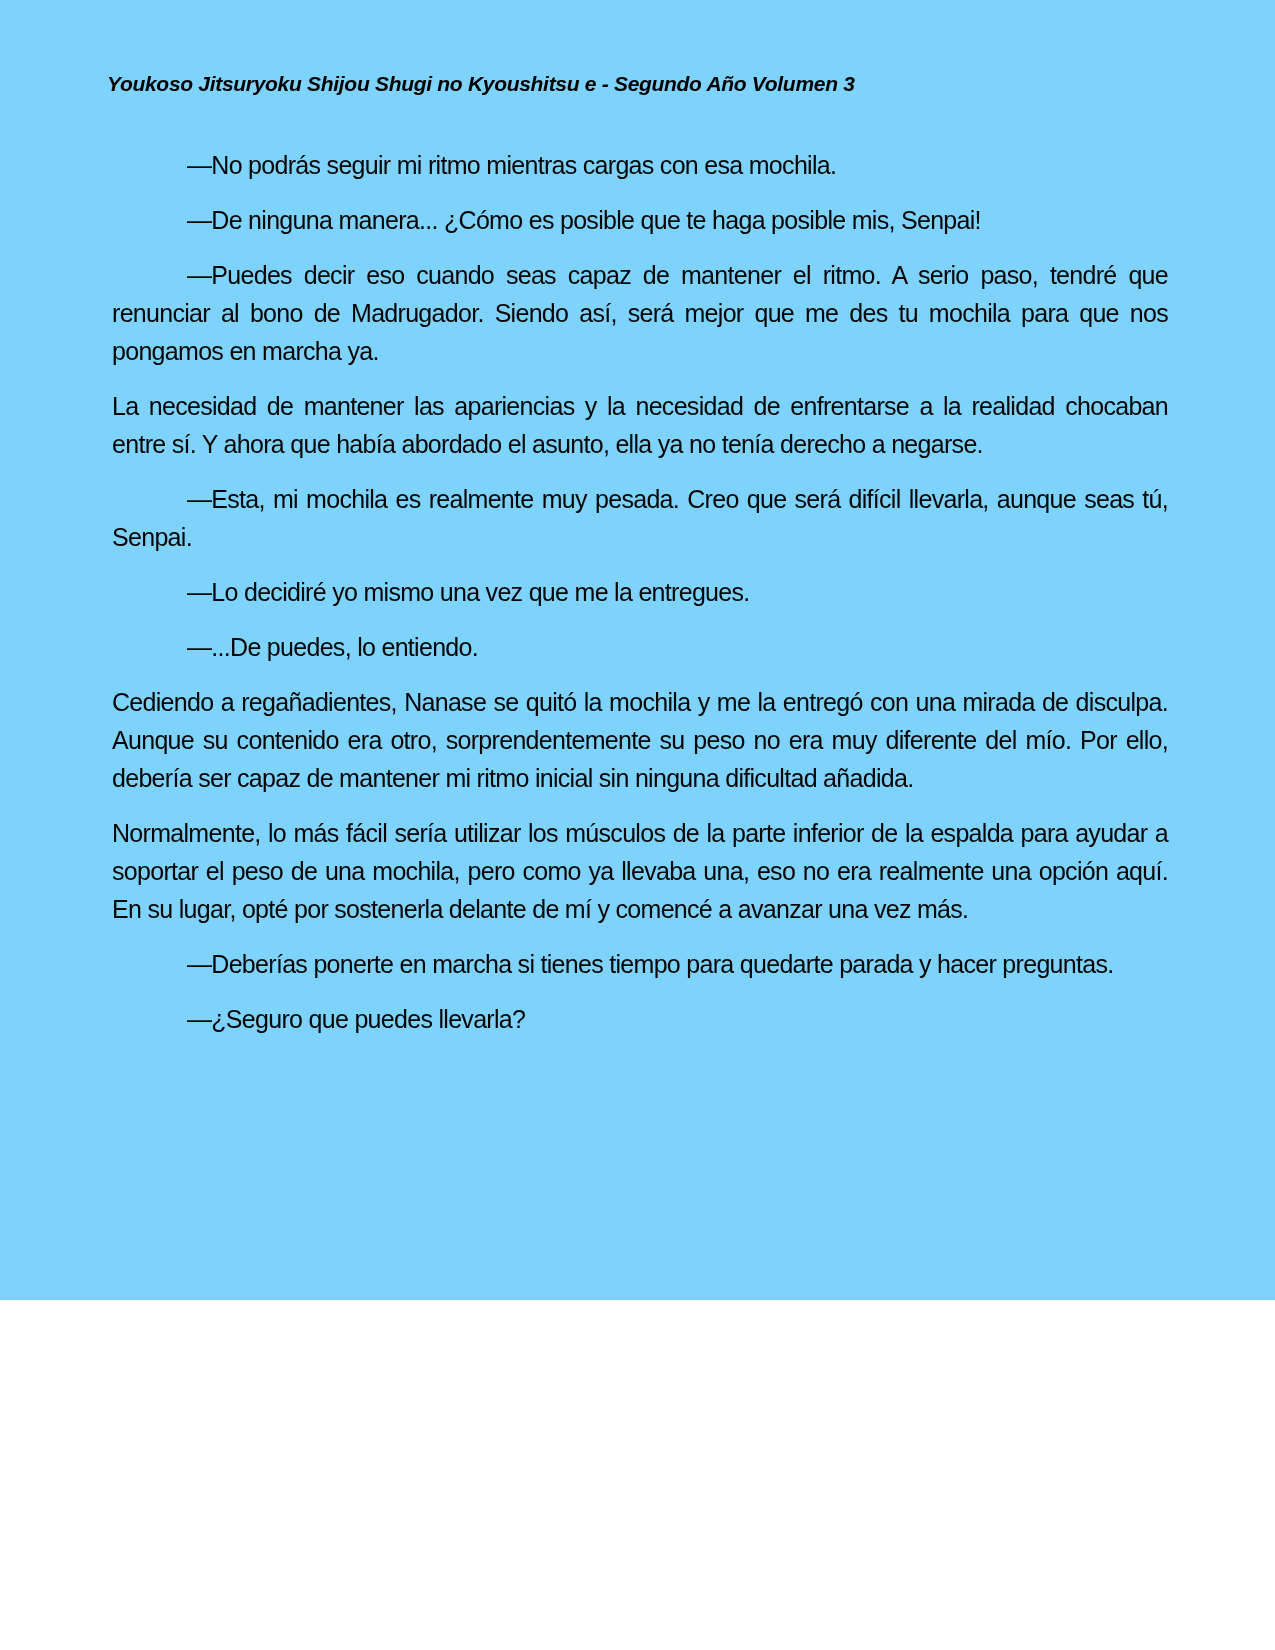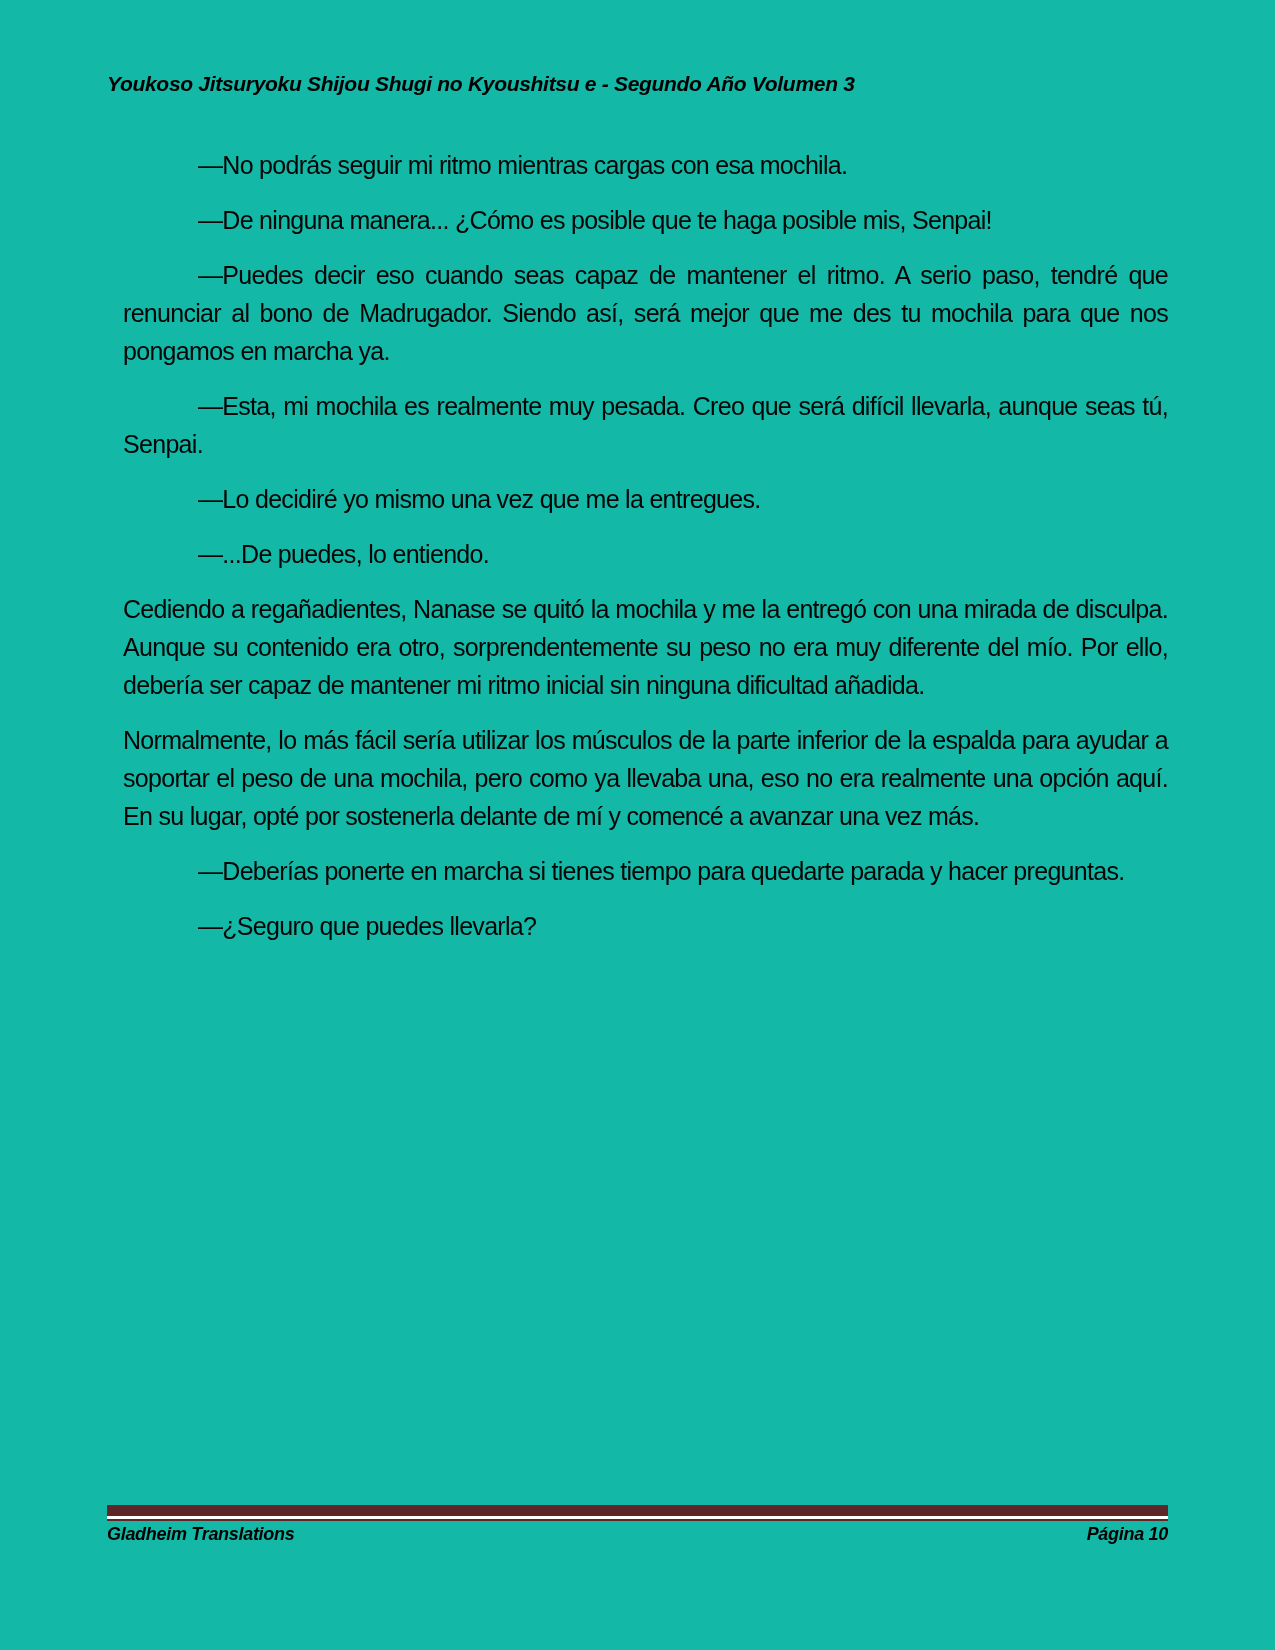--- a/index.html
+++ b/index.html
@@ -3,22 +3,22 @@
 <meta charset="utf-8">
 <style>
   html, body {
     margin: 0;
     padding: 0;
     background: #ffffff;
   }
   .page {
     position: relative;
     width: 1275px;
-    height: 1650px;
-    background: #14b8a6;
+    height: 1300px;
+    background: #7dd3fc;
     overflow: hidden;
     font-family: "Liberation Sans", sans-serif;
     color: #000000;
   }
   .header {
     position: absolute;
     top: 72px;
     left: 107px;
     right: 107px;
   }
@@ -36,21 +36,21 @@
     top: 146px;
     left: 107px;
     right: 107px;
     font-size: 25px;
     line-height: 38px;
     letter-spacing: -0.7px;
     text-align: justify;
     color: #060606;
   }
   .body-text p {
-    margin: 0 0 17px 16px;
+    margin: 0 0 17px 5px;
   }
   .body-text p.dialogue {
     text-indent: 75px;
   }
   .footer-rule {
     position: absolute;
     top: 1505px;
     left: 107px;
     right: 107px;
     height: 0;
@@ -83,20 +83,21 @@
 <div class="page">
 
   <div class="header">
     <div class="header-title">Youkoso Jitsuryoku Shijou Shugi no Kyoushitsu e - Segundo Año Volumen 3</div>
   </div>
 
   <div class="body-text">
     <p class="dialogue">—No podrás seguir mi ritmo mientras cargas con esa mochila.</p>
     <p class="dialogue">—De ninguna manera... ¿Cómo es posible que te haga posible mis, Senpai!</p>
     <p class="dialogue">—Puedes decir eso cuando seas capaz de mantener el ritmo. A serio paso, tendré que renunciar al bono de Madrugador. Siendo así, será mejor que me des tu mochila para que nos pongamos en marcha ya.</p>
+    <p>La necesidad de mantener las apariencias y la necesidad de enfrentarse a la realidad chocaban entre sí. Y ahora que había abordado el asunto, ella ya no tenía derecho a negarse.</p>
     <p class="dialogue">—Esta, mi mochila es realmente muy pesada. Creo que será difícil llevarla, aunque seas tú, Senpai.</p>
     <p class="dialogue">—Lo decidiré yo mismo una vez que me la entregues.</p>
     <p class="dialogue">—...De puedes, lo entiendo.</p>
     <p>Cediendo a regañadientes, Nanase se quitó la mochila y me la entregó con una mirada de disculpa. Aunque su contenido era otro, sorprendentemente su peso no era muy diferente del mío. Por ello, debería ser capaz de mantener mi ritmo inicial sin ninguna dificultad añadida.</p>
     <p>Normalmente, lo más fácil sería utilizar los músculos de la parte inferior de la espalda para ayudar a soportar el peso de una mochila, pero como ya llevaba una, eso no era realmente una opción aquí. En su lugar, opté por sostenerla delante de mí y comencé a avanzar una vez más.</p>
     <p class="dialogue">—Deberías ponerte en marcha si tienes tiempo para quedarte parada y hacer preguntas.</p>
     <p class="dialogue">—¿Seguro que puedes llevarla?</p>
   </div>
 
   <div class="footer-rule"></div>

